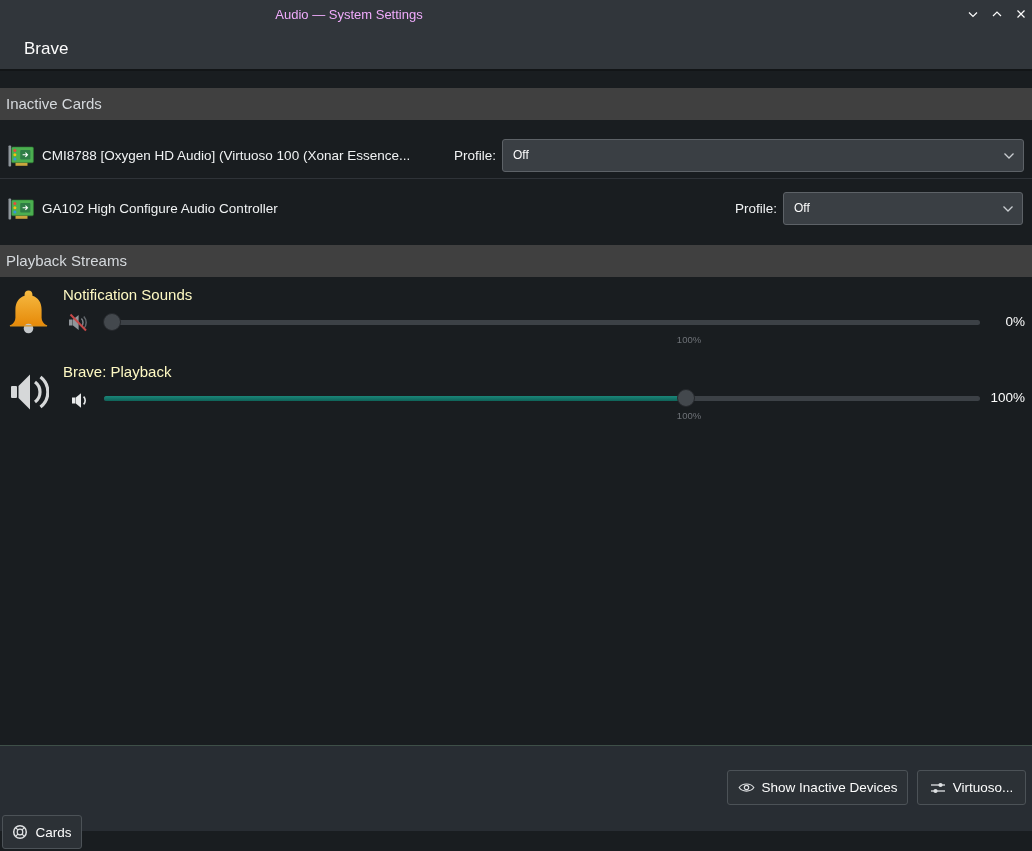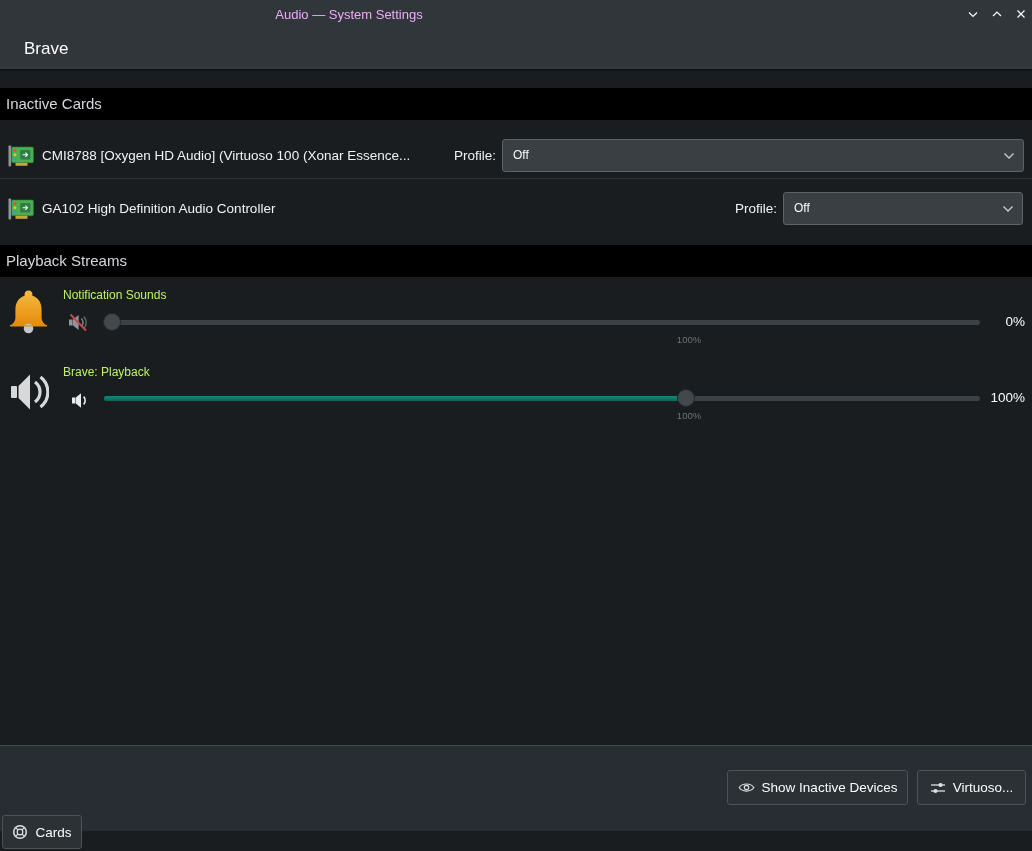--- a/index.html
+++ b/index.html
@@ -12,37 +12,37 @@
   .win-title { position:absolute; left:349px; top:0; transform:translateX(-50%);
                line-height:29px; font-size:13px; color:#f0abfc; white-space:nowrap; }
   .winbtn { position:absolute; top:4px; width:20px; height:20px; display:flex;
             align-items:center; justify-content:center; cursor:pointer; }
   .winbtn.min { left:963px; } .winbtn.max { left:987px; } .winbtn.close { left:1011px; }
   .pageheader { position:absolute; left:0; top:29px; width:1032px; height:42px;
                 background:#31363b; border-bottom:2px solid #121517; }
   .page-title { position:absolute; left:24px; top:0; line-height:40px; font-size:17px; color:#fcfcfc; }
 
   
-  .secbar { position:absolute; left:0; width:1032px; height:32px; background:#000000; }
+  .secbar { position:absolute; left:0; width:1032px; height:32px; background:#404040; }
   .secbar span { position:absolute; left:6px; line-height:32px; font-size:15px; color:#d5d9dd; }
   .secbar.inactive { top:88px; }
   .secbar.playback { top:245px; }
 
   
   .card-icon { position:absolute; left:8px; width:29px; height:25px; }
   .card-name { position:absolute; left:42px; font-size:13.5px; color:#f0f2f3; line-height:16px; white-space:nowrap; }
   .profile-label { position:absolute; width:62px; text-align:right; font-size:13.5px; color:#f0f2f3; line-height:16px; }
   .combo { position:absolute; height:33px; background:#3a3f44; border:1px solid #5d6267;
            border-radius:3px; cursor:pointer; }
   .combo .combo-text { position:absolute; left:10px; line-height:31px; font-size:12px; color:#fcfcfc; }
   .combo .combo-arrow { position:absolute; right:8px; top:12px; }
   .row-sep { position:absolute; left:0; top:178px; width:1032px; height:1px; background:#2f3338; }
 
   
-  .stream-title { position:absolute; left:63px; font-size:12px; color:#bef264; line-height:16px; }
+  .stream-title { position:absolute; left:63px; font-size:15px; color:#fef9c3; line-height:16px; }
   .vol-btn { position:absolute; width:24px; height:24px; display:flex; align-items:center;
              justify-content:center; cursor:pointer; }
   .slider { position:absolute; left:104px; width:876px; height:20px; cursor:pointer; }
   .slider .track { position:absolute; left:0; top:8px; width:100%; height:5px;
                    background:#3c4146; border-radius:2.5px; }
   .slider .fill { position:absolute; left:0; top:8px; height:5px; border-radius:2.5px;
                   background:linear-gradient(180deg,#1a8679,#0f6358); }
   .slider .knob { position:absolute; top:1px; width:18px; height:18px; border-radius:50%;
                   background:#43484d; border:1px solid #25282c; transform:translateX(-50%); }
   .vol-value { position:absolute; right:7px; width:70px; text-align:right;
@@ -121,21 +121,21 @@
       <rect x="0.5" y="1.5" width="2.6" height="21" rx="0.8" fill="#8f969c"></rect>
       <rect x="3.6" y="3" width="21.8" height="15.8" rx="1.2" fill="#4caf50" stroke="#2e7d32" stroke-width="0.6"></rect>
       <circle cx="6.9" cy="6.6" r="1.5" fill="#e74c3c"></circle>
       <circle cx="6.9" cy="10.8" r="1.5" fill="#f1c40f"></circle>
       <circle cx="6.9" cy="15" r="1.5" fill="#3498db"></circle>
       <rect x="12.2" y="6" width="10.2" height="9.4" rx="1" fill="#2f7d46"></rect>
       <path d="M14.6 10.7 h4.6 M17.4 8.6 l2.1 2.1 -2.1 2.1" stroke="#ffffff" stroke-width="1.1" fill="none"></path>
       <rect x="7.5" y="18.8" width="12" height="3" fill="#caa53d"></rect>
     </svg>
   </div>
-  <div class="card-name" style="top:201px">GA102 High Definition Audio Controller</div>
+  <div class="card-name" style="top:201px">GA102 High Configure Audio Controller</div>
   <div class="profile-label" style="left:715px; top:201px">Profile:</div>
   <div class="combo" style="left:783px; top:192px; width:240px">
     <span class="combo-text">Off</span>
     <svg class="combo-arrow" width="12" height="8" viewBox="0 0 12 8">
       <path d="M1.5 1.5 L6 6 L10.5 1.5" stroke="#c9cdd1" stroke-width="1.3" fill="none"></path>
     </svg>
   </div>
 
   <div class="secbar playback">
     <span>Playback Streams</span>

